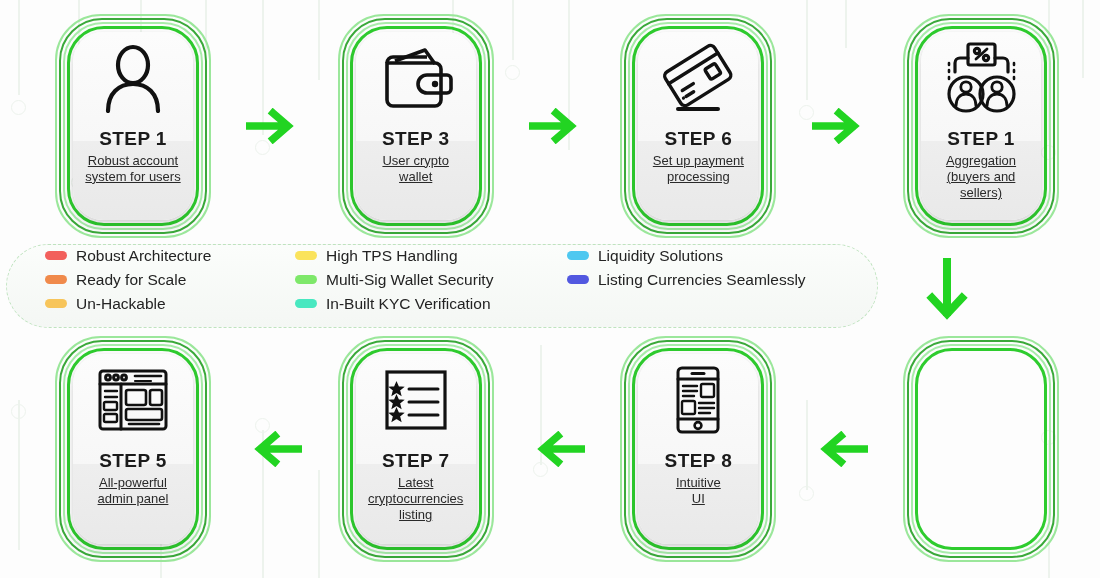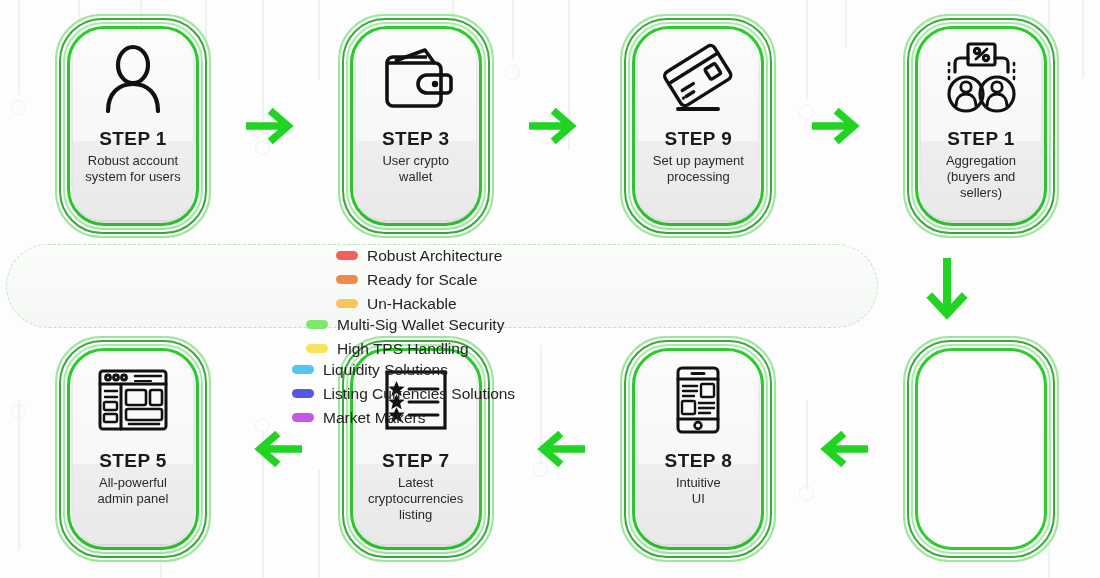--- a/index.html
+++ b/index.html
@@ -114,20 +114,21 @@
     letter-spacing: 0.4px;
     line-height: 1.15;
     margin-bottom: 3px;
     text-align: center;
   }
   .step-desc {
     font-size: 13px;
     color: #2a2a2a;
     line-height: 1.24;
     text-align: center;
+    text-decoration: underline;
   }
 
   
   .arrow-gap {
     flex: 1 1 auto;
     display: flex; align-items: center; justify-content: center;
     height: 100%;
   }
   .arrow-gap svg { display: block; }
 
@@ -139,23 +140,22 @@
 
   
   .legend {
     position: absolute;
     left: 6px; top: 244px;
     width: 872px; height: 84px;
     border: 1.5px dashed #bfe3bf;
     border-radius: 42px;
     background: linear-gradient(180deg, #fbfdfb 0%, #f4f7f4 100%);
     display: flex;
-    align-items: center;
+    align-items: flex-start;
     z-index: 4;
-    flex-direction: column;
   }
   .legend-col {
     display: flex;
     flex-direction: column;
     justify-content: center;
     gap: 3px;
   }
   #legend-col-0 { margin-left: 38px; width: 250px; }
   #legend-col-1 { margin-left: 0px;  width: 272px; }
   #legend-col-2 { margin-left: 0px;  width: 300px; }
@@ -287,21 +287,21 @@
               <rect x="9" y="14" width="58" height="39" rx="5"></rect>
               <path d="M9 25 H67"></path>
               <rect x="47" y="32" width="12" height="12" rx="2"></rect>
               <path d="M17 38 H30 M17 45 H26"></path>
               <circle cx="14" cy="45" r="1.6" fill="#111" stroke="none"></circle>
             </g>
             <path d="M18 67 H58" stroke-width="4"></path>
           </svg>
         </div>
         <div class="card-text">
-          <div class="step-title">STEP 9</div>
+          <div class="step-title">STEP 6</div>
           <div class="step-desc">Set up payment<br>processing</div>
         </div>
       </div>
     </div>
 
     <div class="arrow-gap">
       <svg width="56" height="36" viewBox="0 0 56 36">
           <path d="M3 18 H40 M27 5 L42 18 L27 31" fill="none" stroke="#22d422" stroke-width="7.5" stroke-linecap="square"></path>
         </svg>
     </div>
@@ -357,41 +357,41 @@
         <span class="legend-label">Ready for Scale</span>
       </div>
       <div class="legend-item">
         <span class="swatch" style="background:#f7c55a"></span>
         <span class="legend-label">Un-Hackable</span>
       </div>
     </div>
 
     <div class="legend-col" id="legend-col-1">
       <div class="legend-item">
+        <span class="swatch" style="background:#fae35c"></span>
+        <span class="legend-label">High TPS Handling</span>
+      </div>
+      <div class="legend-item">
         <span class="swatch" style="background:#7ee86a"></span>
         <span class="legend-label">Multi-Sig Wallet Security</span>
       </div>
       <div class="legend-item">
-        <span class="swatch" style="background:#fae35c"></span>
-        <span class="legend-label">High TPS Handling</span>
+        <span class="swatch" style="background:#48e8c0"></span>
+        <span class="legend-label">In-Built KYC Verification</span>
       </div>
     </div>
 
     <div class="legend-col" id="legend-col-2">
       <div class="legend-item">
         <span class="swatch" style="background:#4ec8f0"></span>
         <span class="legend-label">Liquidity Solutions</span>
       </div>
       <div class="legend-item">
         <span class="swatch" style="background:#5258e0"></span>
-        <span class="legend-label">Listing Currencies Solutions</span>
-      </div>
-      <div class="legend-item">
-        <span class="swatch" style="background:#c457e8"></span>
-        <span class="legend-label">Market Makers</span>
+        <span class="legend-label">Listing Currencies Seamlessly</span>
       </div>
     </div>
 
   </div>
 
   <div class="row" id="row-bottom">
 
     <div class="card-wrap">
       <div class="ring ring-1"></div>
       <div class="ring ring-2"></div>

